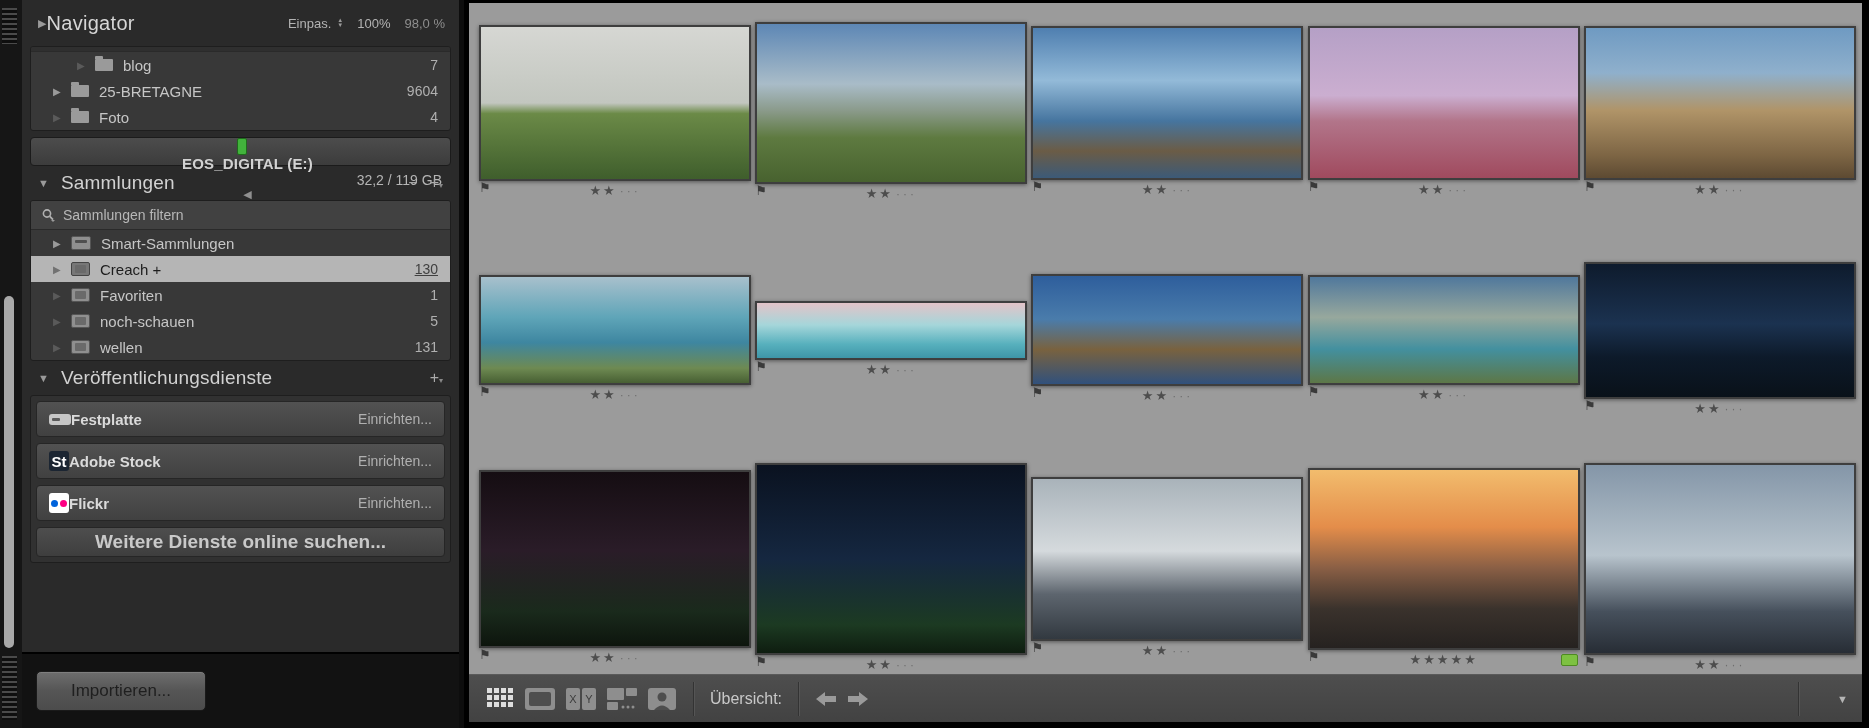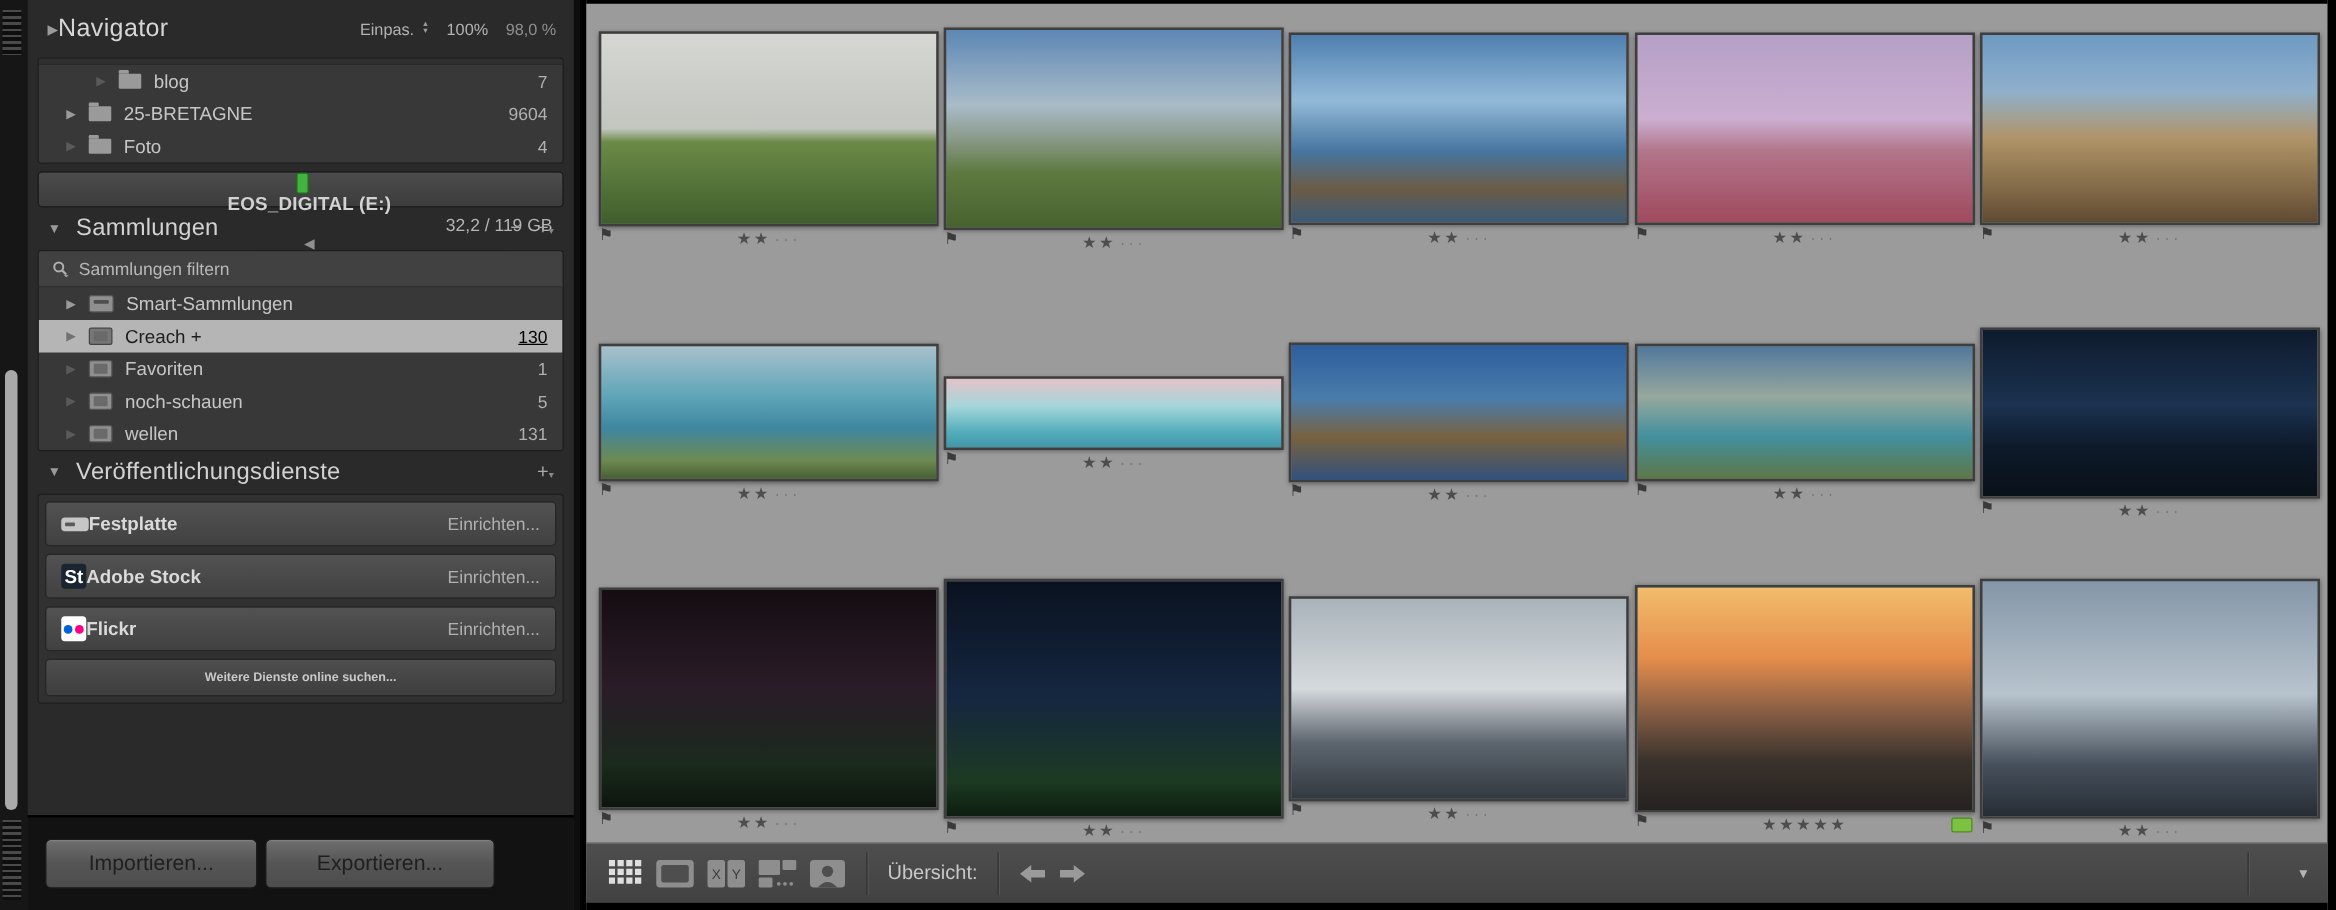--- a/index.html
+++ b/index.html
@@ -24,21 +24,21 @@
 
   .panel-box{margin:0 8px;background:#383838;border:1px solid #1e1e1e;border-radius:3px;overflow:hidden;}
   .box-topstrip{height:4px;background:#2f2f2f;border-bottom:1px solid #2a2a2a;}
   .tree-row{height:26px;display:flex;align-items:center;color:#c6c6c6;font-size:15px;padding-right:12px;position:relative;}
   .tree-row .name{margin-left:10px;white-space:nowrap;}
   .tree-row .count{margin-left:auto;font-size:14px;color:#b0b0b0;}
   .ind1{padding-left:40px;} .ind2{padding-left:64px;}
   .tree-row .disc{position:absolute;font-size:10px;color:#9a9a9a;}
   .ind1 .disc{left:22px;} .ind2 .disc{left:46px;}
   .tree-row.selected{background:#b5b5b5;color:#1d1d1d;}
-  .tree-row.selected .count{color:#000000;text-decoration:underline;}
+  .tree-row.selected .count{color:#404040;text-decoration:underline;}
 
   .icon-folder{width:18px;height:12px;background:#9a9a9a;border-radius:1px;position:relative;flex:none;}
   .icon-folder:before{content:"";position:absolute;top:-3px;left:0;width:8px;height:3px;background:#9a9a9a;border-radius:1px 1px 0 0;}
   .icon-coll{width:17px;height:12px;background:#8f8f8f;border:1px solid #555;border-radius:2px;position:relative;flex:none;}
   .icon-coll:before{content:"";position:absolute;inset:2px 3px;background:#6a6a6a;border-radius:1px;}
   .icon-smart{width:18px;height:12px;background:#8f8f8f;border:1px solid #555;border-radius:2px;position:relative;flex:none;}
   .icon-smart:before{content:"";position:absolute;left:3px;right:3px;top:3px;height:3px;background:#4f4f4f;border-radius:1px;}
   .selected .icon-coll{background:#777;border-color:#444;}
 
   .volume-bar{margin:6px 8px 0 8px;height:27px;border:1px solid #1b1b1b;border-radius:4px;background:linear-gradient(180deg,#4c4c4c,#3c3c3c);display:flex;align-items:center;padding:0 8px 0 10px;flex-direction:column;}
@@ -57,21 +57,21 @@
 
   .services-box{margin:0 8px;padding:5px;background:#313131;border:1px solid #1e1e1e;border-radius:3px;}
   .svc-row{height:34px;margin-bottom:6px;border:1px solid #262626;border-radius:4px;background:linear-gradient(180deg,#525252,#414141);display:flex;align-items:center;padding:0 12px;}
   .svc-name{color:#dadada;font-size:15px;font-weight:bold;}
   .svc-setup{margin-left:auto;color:#b0b0b0;font-size:14px;}
   .icon-drive{width:22px;height:11px;background:#c6c6c6;border-radius:3px;position:relative;flex:none;}
   .icon-drive:before{content:"";position:absolute;left:3px;top:4px;width:8px;height:3px;background:#5a5a5a;border-radius:1px;}
   .icon-st{width:20px;height:20px;background:#1b2532;border-radius:3px;color:#fff;font-size:15px;font-weight:bold;display:flex;align-items:center;justify-content:center;flex:none;}
   .icon-flickr{width:20px;height:20px;background:#fff;border-radius:3px;display:flex;align-items:center;justify-content:center;gap:2px;flex:none;}
   .icon-flickr i{width:7px;height:7px;border-radius:50%;display:block;}
-  .more-btn{height:28px;border:1px solid #262626;border-radius:4px;background:linear-gradient(180deg,#4e4e4e,#3e3e3e);display:flex;align-items:center;justify-content:center;color:#c9c9c9;font-size:10px;font-weight:bold;}
+  .more-btn{height:28px;border:1px solid #262626;border-radius:4px;background:linear-gradient(180deg,#4e4e4e,#3e3e3e);display:flex;align-items:center;justify-content:center;color:#c9c9c9;font-size:19px;font-weight:bold;}
 
   .left-footer{position:absolute;left:0;bottom:0;width:100%;height:76px;background:#121212;border-top:2px solid #000;display:flex;align-items:center;gap:6px;padding:0 0 0 14px;box-sizing:border-box;}
   .big-btn{height:38px;border:1px solid #1a1a1a;border-radius:5px;background:linear-gradient(180deg,#6e6e6e,#555 50%,#4c4c4c);color:#1f1f1f;font-size:17px;display:flex;align-items:center;justify-content:center;box-shadow:0 1px 0 rgba(255,255,255,.12) inset;}
   .btn-import{width:168px;} .btn-export{width:182px;}
 
   
   .main{position:absolute;left:469px;right:7px;top:0;bottom:0;background:#9b9b9b;}
   .main-topline{position:absolute;top:0;left:0;right:0;height:3px;background:#000;}
 
   .photo-grid{position:absolute;top:3px;left:0;right:0;bottom:53px;display:grid;grid-template-columns:repeat(5,1fr);padding:2px 4px 0 8px;overflow:hidden;}
@@ -225,21 +225,20 @@
             <i style="background:#ff0084"></i>
           </span>
         <span class="svc-name">Flickr</span>
         <span class="svc-setup">Einrichten...</span>
       </div>
       <div class="more-btn">Weitere Dienste online suchen...</div>
     </div>
 
     <div class="left-footer">
       <div class="big-btn btn-import">Importieren...</div>
-      <div class="big-btn btn-export">Exportieren...</div>
     </div>
   </div>
 
   <div class="main">
     <div class="main-topline"></div>
 
     <div class="photo-grid">
         <div class="cell r1">
           <div class="thumb" style="height: 152px; background: linear-gradient(rgb(214, 215, 211) 0%, rgb(194, 198, 191) 50%, rgb(107, 138, 71) 57%, rgb(63, 94, 44) 100%);"></div>
           <div class="underbar">

